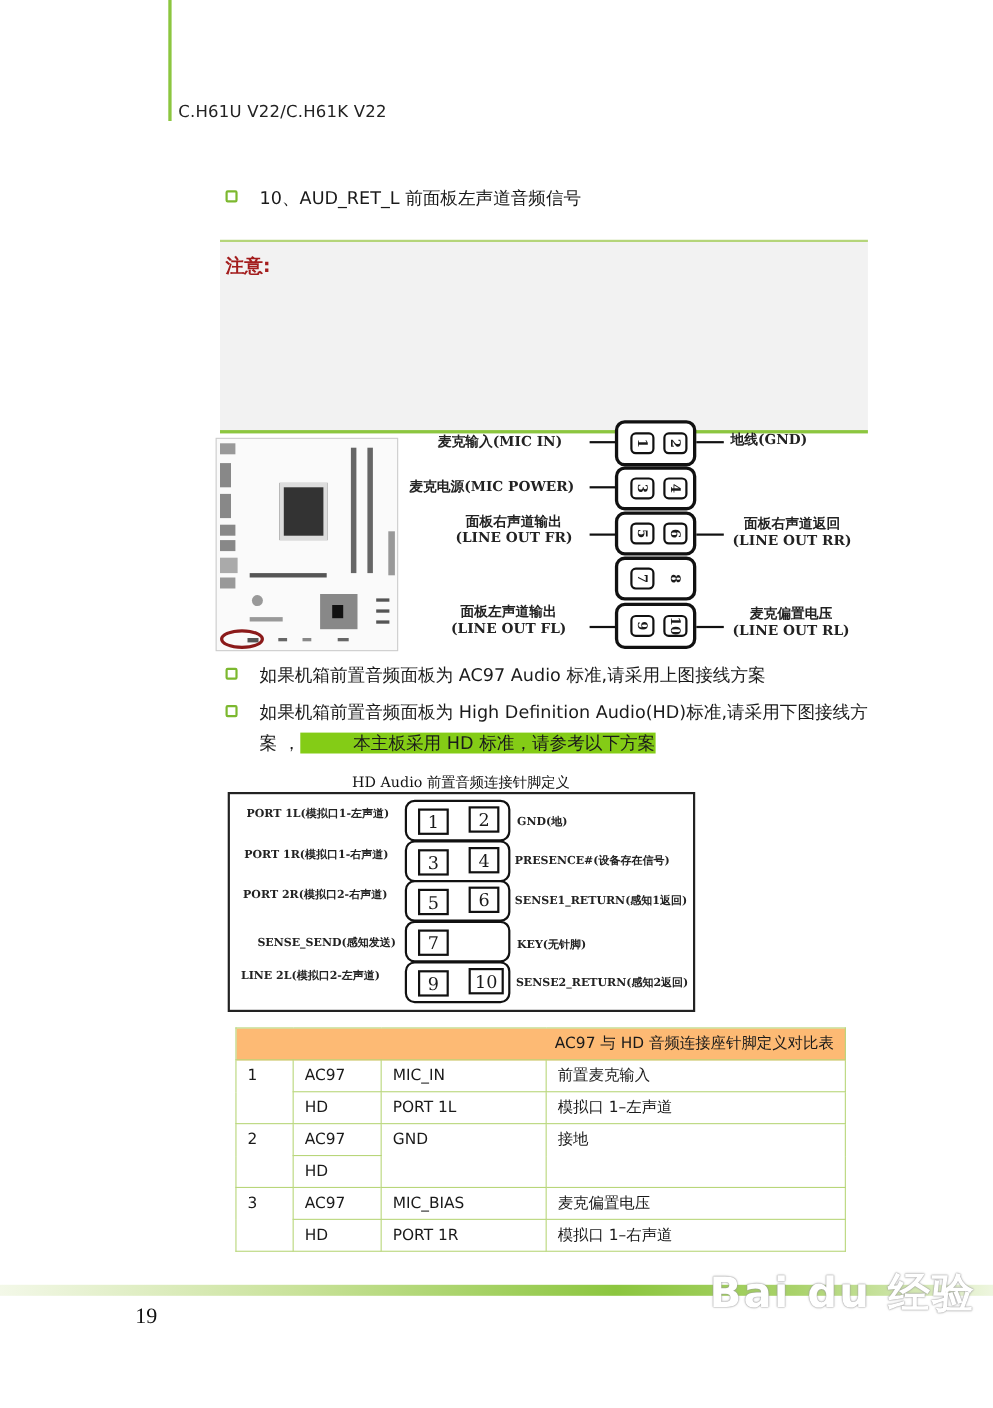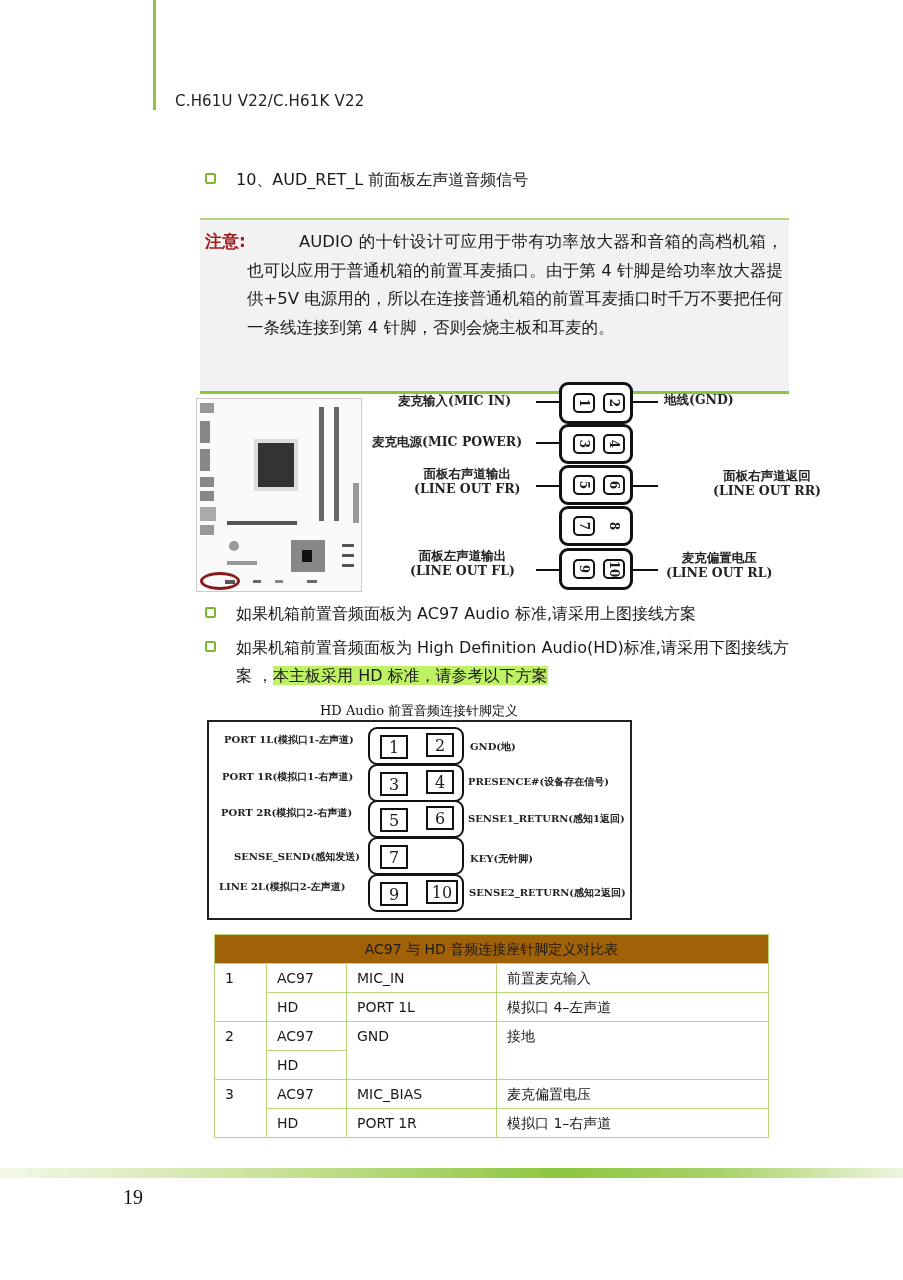--- a/index.html
+++ b/index.html
@@ -1,51 +1,51 @@
 <!DOCTYPE html>
 <html><head>
 <meta charset="utf-8">
 <style>
   html, body { margin:0; padding:0; }
   body { width:903px; height:1280px; background:#ffffff; position:relative; overflow:hidden;
          font-family:"DejaVu Sans", "Liberation Sans", sans-serif; color:#1a1a1a; }
   .vline { position:absolute; left:153px; top:0; width:3px; height:110px; background:#8cc63f; }
-  .model { position:absolute; left:162px; top:92px; font-size:15px; color:#222; letter-spacing:0.2px;margin-left:13px; }
+  .model { position:absolute; left:162px; top:92px; font-size:15px; color:#222; letter-spacing:0.2px; }
   .bullet { position:absolute; display:flex; align-items:flex-start; font-size:16px; line-height:28px; color:#1a1a1a; }
   .chk { width:11px; height:11px; border:2px solid #7cb82f; border-radius:2px; margin-top:7px; margin-right:20px; flex:none; box-sizing:border-box; }
   .b1 { left:205px; top:166px; }
   .note { position:absolute; left:200px; top:218px; width:589px; height:176px; background:#f2f2f2;
           border-top:2px solid #b5d57a; border-bottom:3px solid #8cc63f; box-sizing:border-box; }
   .note-label { position:absolute; left:5px; top:10px; font-size:17px; font-weight:bold; color:#a31d1d; }
   .note-text { position:absolute; left:47px; top:8px; width:536px; font-size:16.5px; line-height:28.5px; color:#1a1a1a; text-align:justify; }
   .indent { display:inline-block; width:52px; }
   .b2 { left:205px; top:600px;text-align:right; }
   .b3 { left:205px; top:634px; width:595px; }
-  .hl { background:#bef264; }
+  .hl { background:#84cc16;padding-left:48px; }
   
   .mb { position:absolute; left:196px; top:398px; width:164px; height:192px; border:1px solid #ccc; background:#fafafa; }
   .mb div { position:absolute; background:#777; }
   .ring { position:absolute; left:200px; top:572px; width:40px; height:18px; border:3px solid #8b1a1a; border-radius:50%; box-sizing:border-box; background:transparent !important; }
   .diag-lbl { position:absolute; font-family:"DejaVu Serif", serif; font-size:12.5px; font-weight:bold; color:#222; line-height:15px; text-align:center; }
   .hline { position:absolute; height:2px; background:#111; }
   .pinblk { position:absolute; left:559px; width:74px; border:3px solid #111; border-radius:9px; box-sizing:border-box; background:#fff; }
   .pin { position:absolute; top:5px; width:20px; height:22px; border:2px solid #111; border-radius:5px; box-sizing:border-box;
          font-family:"DejaVu Serif", serif; font-size:12px; font-weight:bold; display:flex; align-items:center; justify-content:center; transform:rotate(90deg); }
   .pin.nob { border:none; }
   
   .hdtitle { position:absolute; left:320px; top:702px; font-family:"DejaVu Serif", serif; font-size:13px; color:#111; }
   .hdbox { position:absolute; left:207px; top:720px; width:425px; height:200px; border:2px solid #222; box-sizing:border-box; background:#fff; }
   .hdblk { position:absolute; left:368px; width:96px; border:2px solid #111; border-radius:9px; box-sizing:border-box; background:#fff; }
   .hdpin { position:absolute; width:28px; height:24px; border:2px solid #111; box-sizing:border-box; font-family:"DejaVu Serif", serif; font-size:16px;
            display:flex; align-items:center; justify-content:center; background:#fff; }
   .hdl { position:absolute; font-family:"DejaVu Serif", serif; font-size:10px; font-weight:bold; color:#222; white-space:nowrap; }
   
   .tbl { position:absolute; left:214px; top:934px; width:555px; border-collapse:collapse; font-size:14px; color:#1a1a1a; }
   .tbl td, .tbl th { border:1px solid #b8d67a; padding:0 10px; height:28px; vertical-align:top; line-height:28px; }
-  .tbl th { background:#a16207; font-weight:normal; text-align:center; }
+  .tbl th { background:#fdba74; font-weight:normal; text-align:right; }
   
   .footbar { position:absolute; left:0; top:1168px; width:903px; height:10px;
              background:linear-gradient(to right, #f3f8e8 0%, #c9e29a 30%, #8cc63f 62%, #a9d26a 80%, #eef6df 100%); }
   .pageno { position:absolute; left:123px; top:1186px; font-family:"Liberation Serif", serif; font-size:20px; color:#111; }
   .wm { position:absolute; left:645px; top:1150px; color:#fff; text-shadow:0 0 2px #9a9a9a, 0 0 1px #888; }
   .wm1 { font-family:"DejaVu Sans", sans-serif; font-size:38px; font-weight:bold; letter-spacing:2px; }
   .wm2 { font-family:"DejaVu Sans", sans-serif; font-size:22px; margin-top:-4px; }
 </style>
 </head>
 <body>
@@ -53,21 +53,20 @@
 <div class="vline"></div>
 <div class="model">C.H61U V22/C.H61K V22</div>
 
 <div class="bullet b1">
   <span class="chk"></span>
   <span>10、AUD_RET_L  前面板左声道音频信号</span>
 </div>
 
 <div class="note">
   <span class="note-label">注意:</span>
-  <div class="note-text"><span class="indent"></span><span>AUDIO 的十针设计可应用于带有功率放大器和音箱的高档机箱，也可以应用于普通机箱的前置耳麦插口。由于第 4 针脚是给功率放大器提供+5V 电源用的，所以在连接普通机箱的前置耳麦插口时千万不要把任何一条线连接到第 4 针脚，否则会烧主板和耳麦的。</span></div>
 </div>
 
 <div class="mb">
   <div style="left:3px;top:4px;width:14px;height:10px;background:#999"></div>
   <div style="left:3px;top:22px;width:10px;height:22px;background:#888"></div>
   <div style="left:3px;top:50px;width:10px;height:22px;background:#888"></div>
   <div style="left:3px;top:78px;width:14px;height:10px;background:#888"></div>
   <div style="left:3px;top:92px;width:14px;height:10px;background:#888"></div>
   <div style="left:3px;top:108px;width:16px;height:14px;background:#aaa"></div>
   <div style="left:3px;top:126px;width:14px;height:10px;background:#999"></div>
@@ -122,21 +121,21 @@
   <span class="pin nob" style="left:42px;top:6px;">8</span>
 </div>
 <div class="pinblk" style="top:548px;height:42px;">
   <span class="pin" style="left:12px;top:7px;">9</span>
   <span class="pin" style="left:42px;top:7px;">10</span>
 </div>
 
 <div class="hline" style="left:633px;top:401px;width:25px;"></div>
 <div class="diag-lbl" style="left:664px;top:392px;text-align:left;">地线(GND)</div>
 <div class="hline" style="left:633px;top:485px;width:25px;"></div>
-<div class="diag-lbl" style="left:666px;top:468px;margin-left:47px;">
+<div class="diag-lbl" style="left:666px;top:468px;">
   <div>面板右声道返回</div>
   <div>(LINE OUT RR)</div>
 </div>
 <div class="hline" style="left:633px;top:569px;width:25px;"></div>
 <div class="diag-lbl" style="left:666px;top:550px;">
   <div>麦克偏置电压</div>
   <div>(LINE OUT RL)</div>
 </div>
 
 <div class="bullet b2">
@@ -196,21 +195,21 @@
       </tr>
   <tr>
     <td rowspan="2">1</td>
     <td>AC97</td>
     <td>MIC_IN</td>
     <td>前置麦克输入</td>
   </tr>
   <tr>
     <td>HD</td>
     <td>PORT 1L</td>
-    <td>模拟口 4–左声道</td>
+    <td>模拟口 1–左声道</td>
   </tr>
   <tr>
     <td rowspan="2">2</td>
     <td>AC97</td>
     <td rowspan="2">GND</td>
     <td rowspan="2">接地</td>
   </tr>
   <tr>
     <td>HD</td>
   </tr>
@@ -224,13 +223,14 @@
     <td>HD</td>
     <td>PORT 1R</td>
     <td>模拟口 1–右声道</td>
   </tr>
 </tbody>
   </table>
 
 <div class="footbar"></div>
 <div class="pageno">19</div>
 <div class="wm">
+  <div class="wm1">Bai du 经验</div>
 </div>
 
 </body></html>

